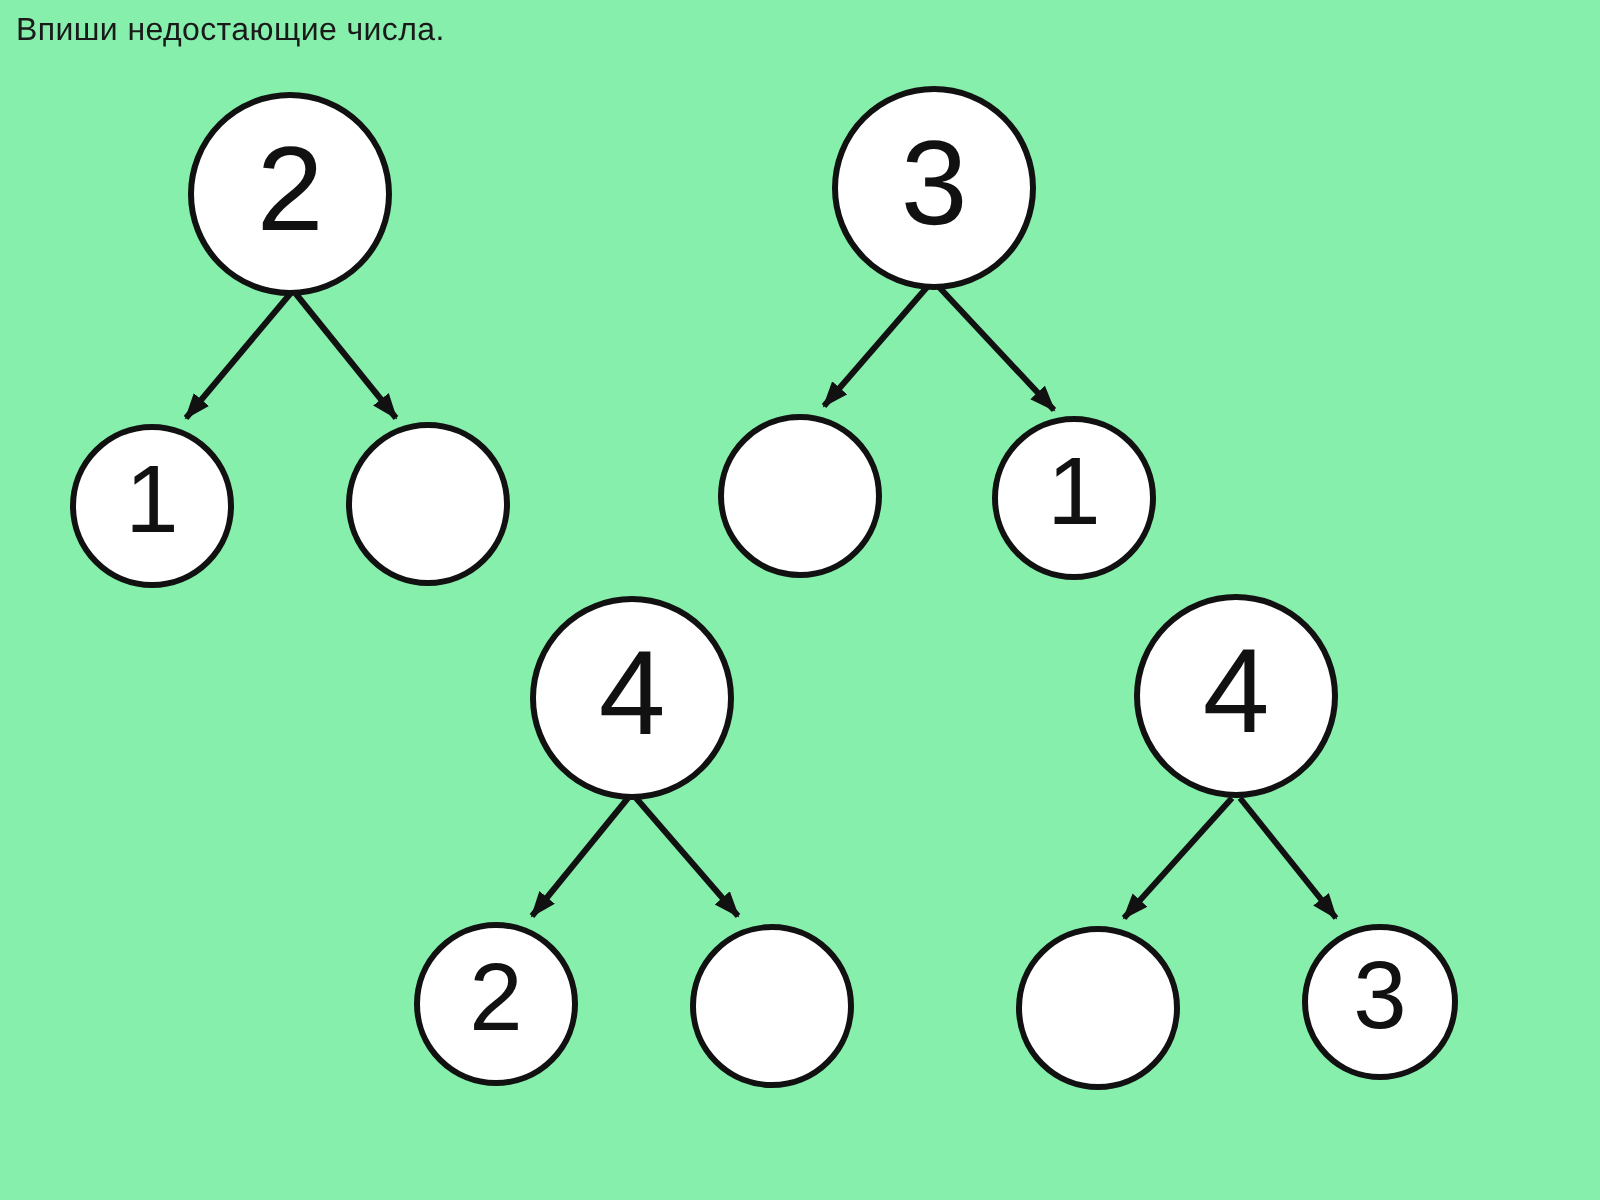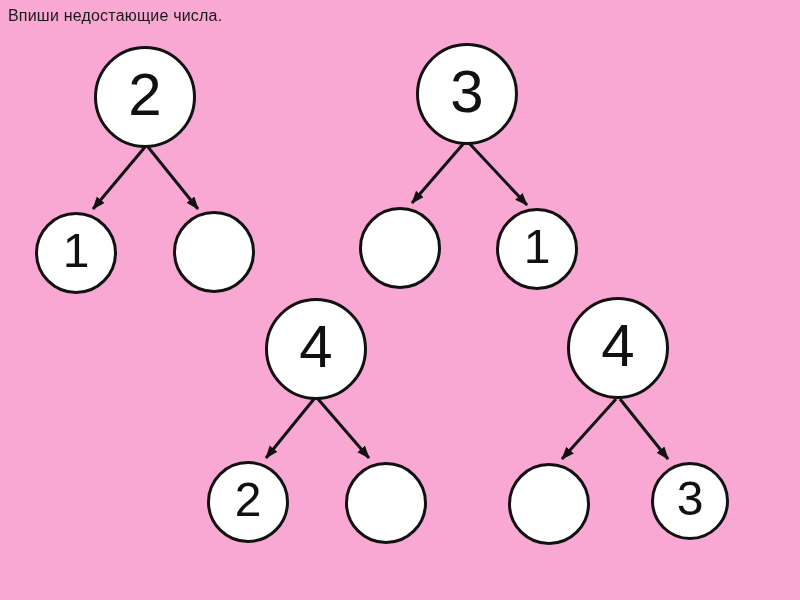--- a/index.html
+++ b/index.html
@@ -4,21 +4,21 @@
 <style>
   html, body {
     margin: 0;
     padding: 0;
     background: #ffffff;
   }
   .stage {
     position: relative;
     width: 800px;
     height: 600px;
-    background: #f9a8d4;
+    background: #86efac;
     overflow: hidden;
     font-family: "Liberation Sans", sans-serif;
     color: #111111;
   }
   .title {
     position: absolute;
     left: 8px;
     top: 6px;
     font-size: 16px;
     line-height: 20px;

